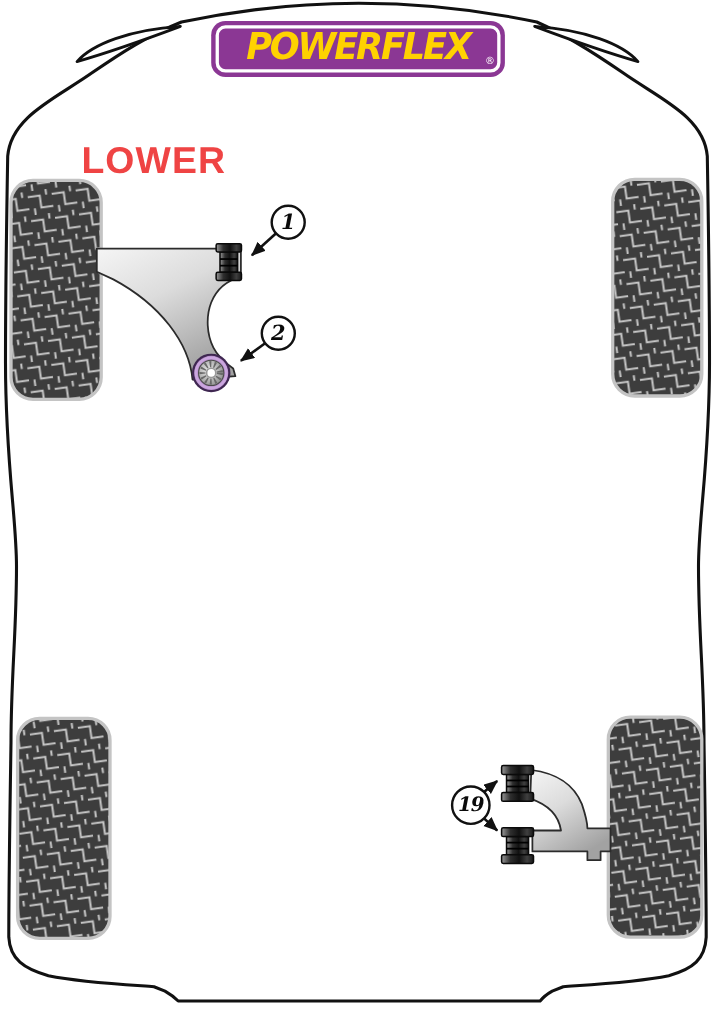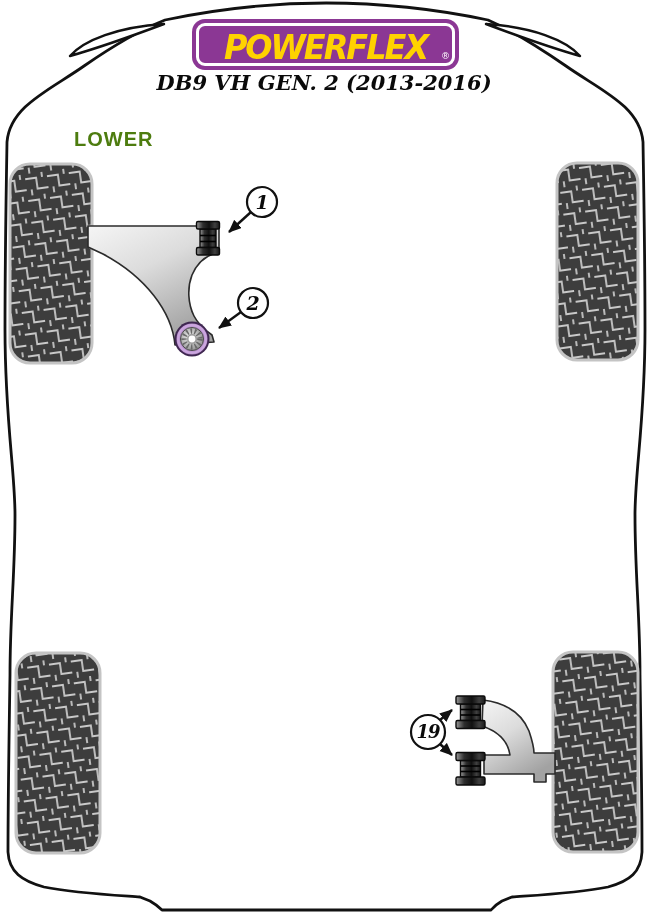--- a/index.html
+++ b/index.html
@@ -2,30 +2,30 @@
 <html><head>
 <meta charset="utf-8">
 <style>
   html,body{margin:0;padding:0;background:#fff;}
   .stage{position:relative;width:650px;height:919px;background:#ffffff;overflow:hidden;
          font-family:"Liberation Sans",sans-serif;}
   .stage svg{position:absolute;left:0;top:0;}
   .logo-box{position:absolute;left:196px;top:23px;width:259px;height:43px;
             background:#8B3794;border:3px solid #ffffff;box-shadow:0 0 0 4px #8B3794;
             border-radius:9px;box-sizing:border-box;
-            display:flex;align-items:flex-end;justify-content:center;}
+            display:flex;align-items:flex-start;justify-content:center;}
   .logo-text{font-family:"DejaVu Sans",sans-serif;font-weight:bold;font-style:italic;
              font-size:32px;letter-spacing:-2px;color:#FFD200;white-space:nowrap;
              transform:scaleY(1.05);line-height:1;}
   .logo-reg{position:absolute;right:2px;bottom:2px;font-size:9px;color:#ffffff;
             font-family:"DejaVu Sans",sans-serif;font-style:normal;}
   .subtitle{position:absolute;left:324px;top:70px;transform:translateX(-50%);
             font-family:"DejaVu Serif",serif;font-weight:bold;font-style:italic;
             font-size:21px;color:#0a0a0a;white-space:nowrap;letter-spacing:0px;}
-  .side-label{position:absolute;font-weight:bold;font-size:20px;color:#4d7c0f;
+  .side-label{position:absolute;font-weight:bold;font-size:34px;color:#ef4444;
               font-family:"Liberation Sans",sans-serif;line-height:1;letter-spacing:1px;}
   .label-lower{left:74px;top:129px;}
   .label-upper{left:462px;top:130px;}
   .callout-num{position:absolute;transform:translate(-50%,-54%);
                font-family:"DejaVu Serif",serif;font-weight:bold;font-style:italic;
                color:#0a0a0a;line-height:1;}
   .num-1{left:262px;top:203px;font-size:19px;}
   .num-2{left:253px;top:304px;font-size:19px;}
   .num-14{left:428px;top:733px;font-size:18px;letter-spacing:-1px;}
 </style>
@@ -140,21 +140,20 @@
     <circle cx="262" cy="202" r="15" fill="#ffffff" stroke="#111111" stroke-width="2.2"></circle>
     <circle cx="253" cy="303" r="15" fill="#ffffff" stroke="#111111" stroke-width="2.2"></circle>
     <circle cx="428" cy="732" r="17" fill="#ffffff" stroke="#111111" stroke-width="2.2"></circle>
   </svg>
 
   <div class="logo-box">
     <span class="logo-text">POWERFLEX</span>
     <span class="logo-reg">®</span>
   </div>
 
-  <div class="subtitle">DB9 VH GEN. 2 (2013-2016)</div>
 
   <div class="side-label label-lower">LOWER</div>
 
   <div class="callout-num num-1">1</div>
   <div class="callout-num num-2">2</div>
   <div class="callout-num num-14">19</div>
 
 </div>
 
 </body></html>

